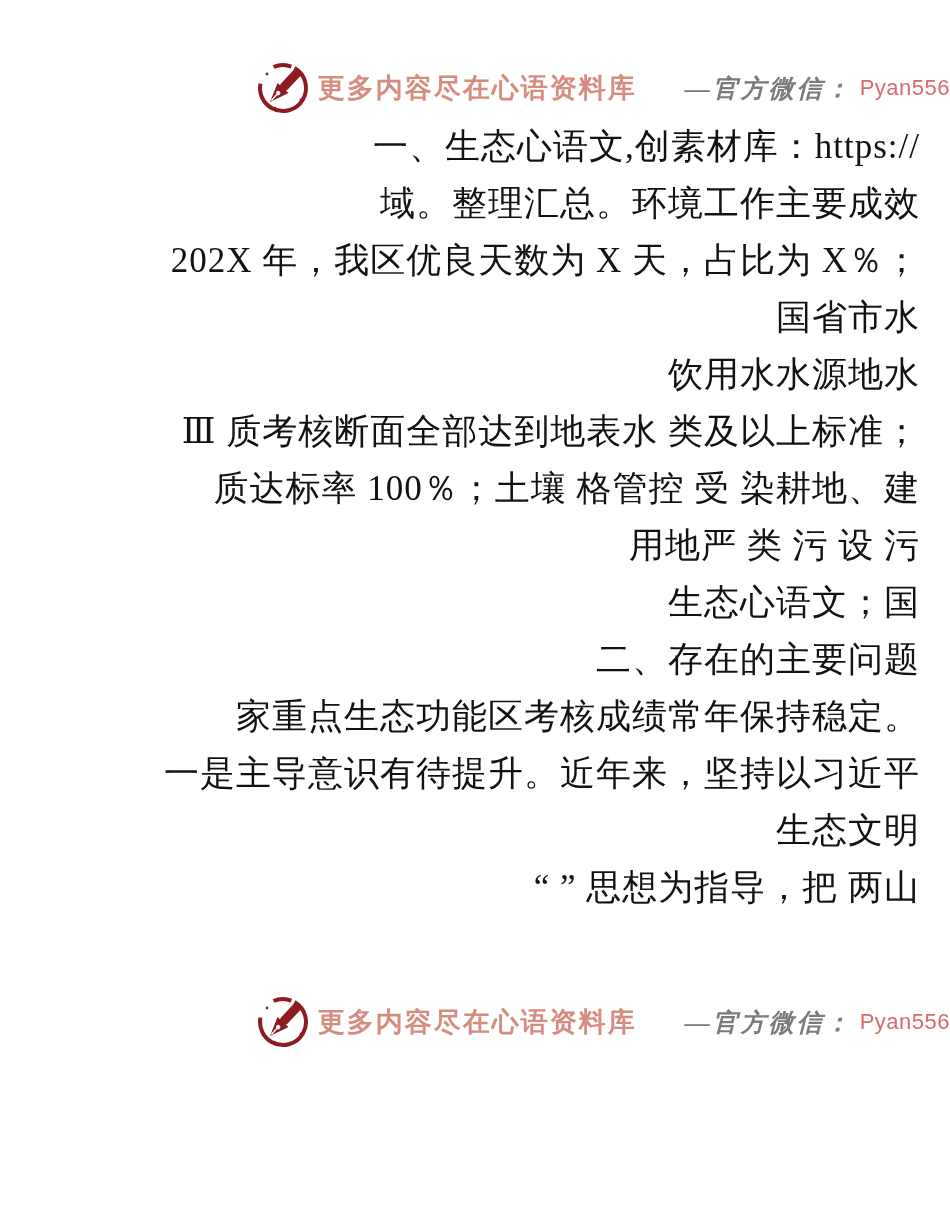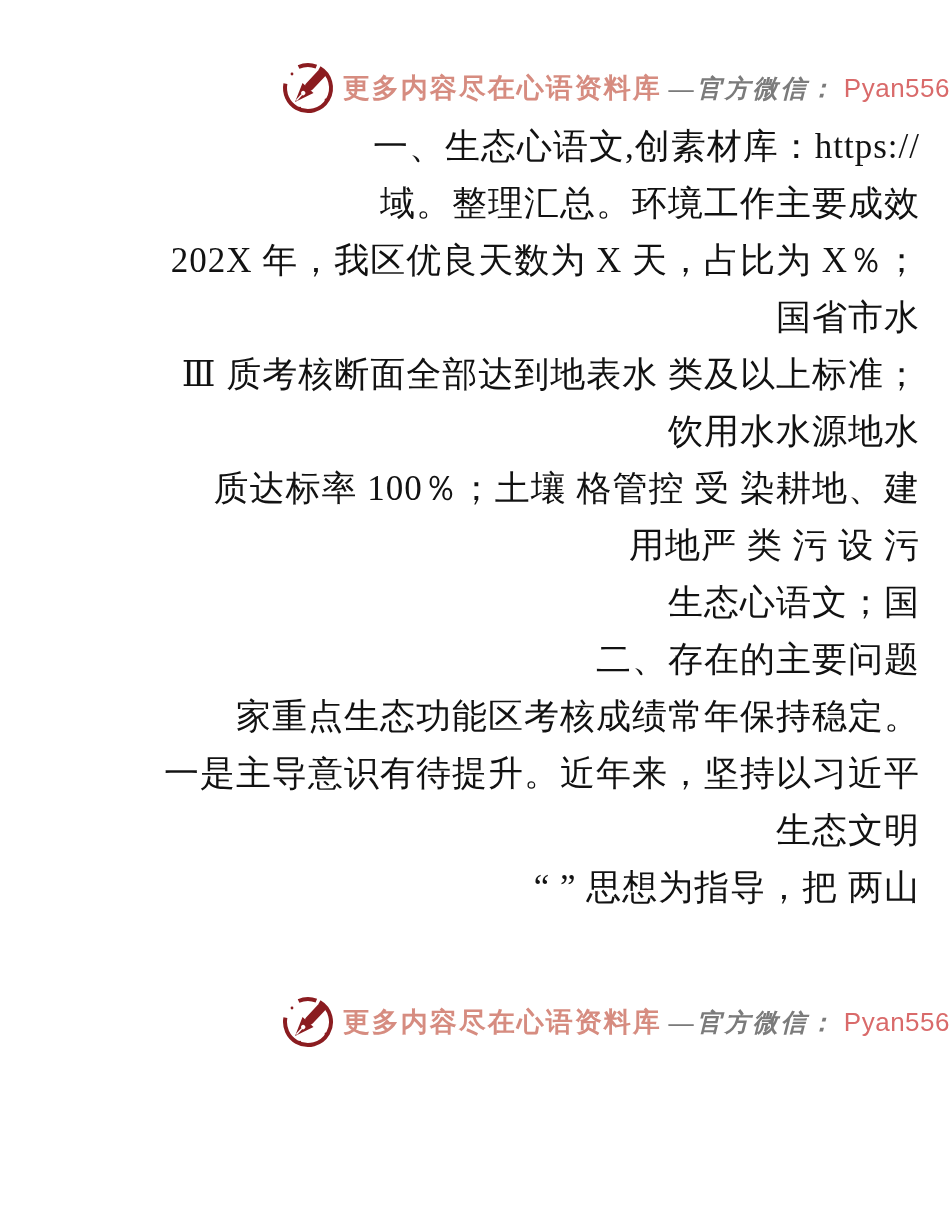--- a/index.html
+++ b/index.html
@@ -31,24 +31,25 @@
     letter-spacing: 2px;
     white-space: pre;
   }
   .wechat-group {
     color: var(--wlabel-color, #7b7b7b);
     font-size: 25px;
     font-weight: bold;
     font-style: italic;
     letter-spacing: 3px;
     white-space: pre;
+    margin-left: 41px;
   }
   .wechat-id {
     color: var(--wid-color, #d96a6a);
-    font-size: 26px;
+    font-size: 22px;
     font-weight: normal;
     font-style: normal;
     letter-spacing: 0.5px;
     font-family: "Liberation Sans", "DejaVu Sans", sans-serif;
   }
   .doc {
     margin: 2px 30px 0 88px;
     text-align: right;
   }
   .line {
@@ -81,22 +82,22 @@
   <span class="brand-text">更多内容尽在心语资料库</span>
   <span class="wechat-group"><span>—</span><span>官方微信：</span></span>
   <span class="wechat-id">Pyan556</span>
 </header>
 
 <main class="doc" id="doc-lines">
     <div class="line indent">一、生态心语文,创素材库：https://</div>
     <div class="line">域。整理汇总。环境工作主要成效</div>
     <div class="line indent">202X 年，我区优良天数为 X 天，占比为 X％；</div>
     <div class="line">国省市水</div>
+    <div class="line">饮用水水源地水</div>
     <div class="line indent">Ⅲ 质考核断面全部达到地表水 类及以上标准；</div>
-    <div class="line">饮用水水源地水</div>
     <div class="line indent">质达标率 100％；土壤 格管控 受 染耕地、建</div>
     <div class="line">用地严 类 污 设 污</div>
     <div class="line">生态心语文；国</div>
     <div class="line indent">二、存在的主要问题</div>
     <div class="line indent">家重点生态功能区考核成绩常年保持稳定。</div>
     <div class="line indent">一是主导意识有待提升。近年来，坚持以习近平</div>
     <div class="line">生态文明</div>
     <div class="line indent">“ ” 思想为指导，把 两山</div>
   </main>
 

